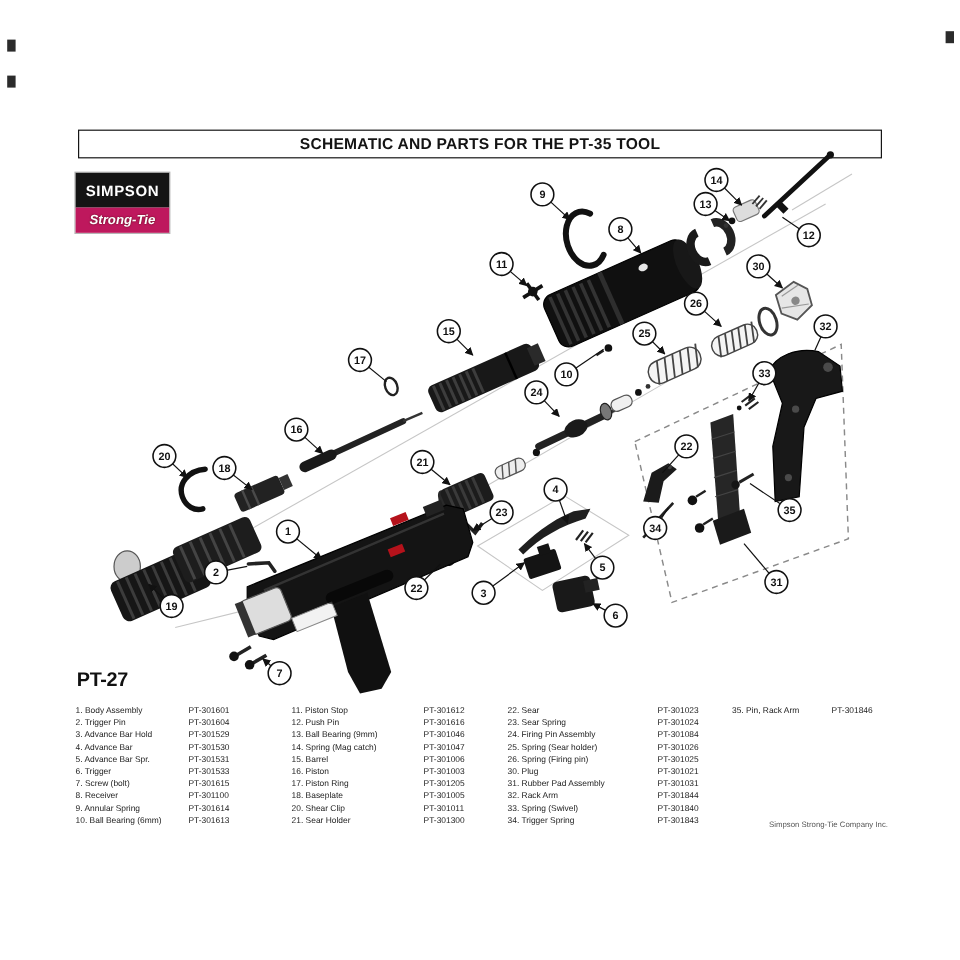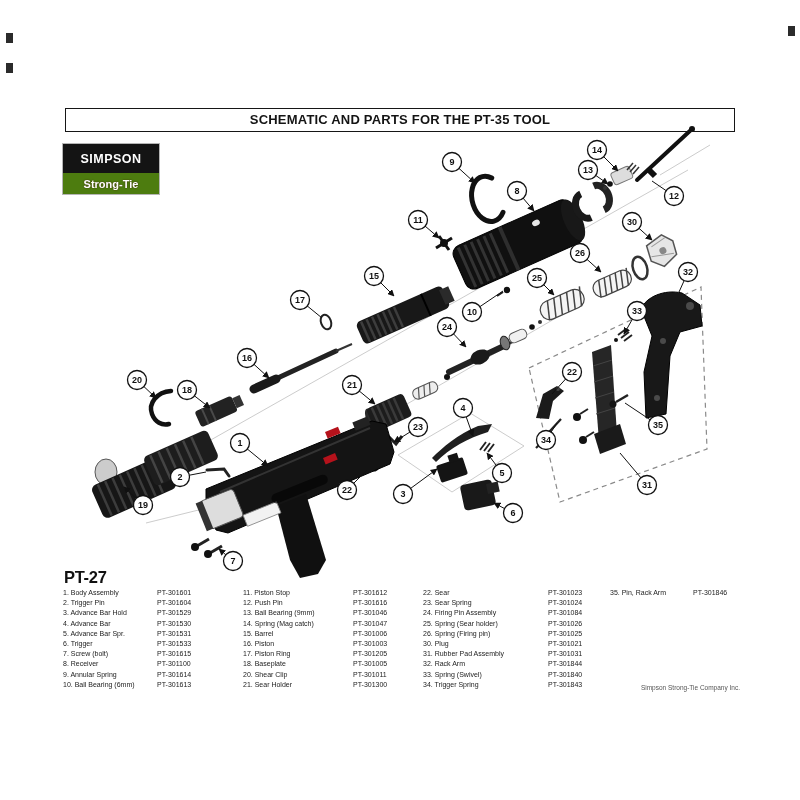--- a/index.html
+++ b/index.html
@@ -1,29 +1,29 @@
 <!DOCTYPE html>
 <html><head>
 <meta charset="utf-8">
 <style>
   html,body{margin:0;padding:0;background:#fff;}
   .page{position:relative;width:800px;height:800px;background:#ffffff;overflow:hidden;
         font-family:"Liberation Sans", sans-serif;color:#111;}
   .title-box{position:absolute;left:65px;top:108px;width:668px;height:22px;
         border:1.5px solid #161616;text-align:center;line-height:22px;
         font-size:13px;font-weight:bold;letter-spacing:.2px;color:#141414;}
-  .logo{position:absolute;left:62px;top:143px;width:98px;height:52px;border:1px solid #b5b5b5;
+  .logo{position:absolute;left:62px;top:143px;width:80px;height:52px;border:1px solid #b5b5b5;
         box-sizing:border-box;}
   .logo .black{height:29px;background:#141414;color:#fff;font-weight:bold;font-size:12.5px;
         letter-spacing:.5px;display:flex;align-items:center;justify-content:center;}
-  .logo .orange{height:21px;background:#4d7c0f;color:#fff;font-weight:bold;
+  .logo .orange{height:21px;background:#be185d;color:#fff;font-weight:bold;font-style:italic;
         font-size:11px;display:flex;align-items:center;justify-content:center;
         text-shadow:0 0 1.5px rgba(60,10,0,.9);}
   .model-heading{position:absolute;left:64px;top:558px;font-size:16.5px;font-weight:bold;
-        letter-spacing:-.3px;color:#111;margin-top:10px;}
+        letter-spacing:-.3px;color:#111;}
   .plist{position:absolute;top:588px;font-size:7px;line-height:10.2px;color:#222;}
   .plist .prow{white-space:nowrap;}
   .plist .pname{display:inline-block;}
   .col1{left:63px;}  .col1 .pname{width:94px;}
   .col2{left:243px;} .col2 .pname{width:110px;}
   .col3{left:423px;} .col3 .pname{width:125px;}
   .col4{left:610px;} .col4 .pname{width:83px;}
   .footer-note{position:absolute;left:540px;top:684px;width:200px;text-align:right;
         font-size:6.5px;color:#555;}
   svg{position:absolute;left:0;top:0;}

